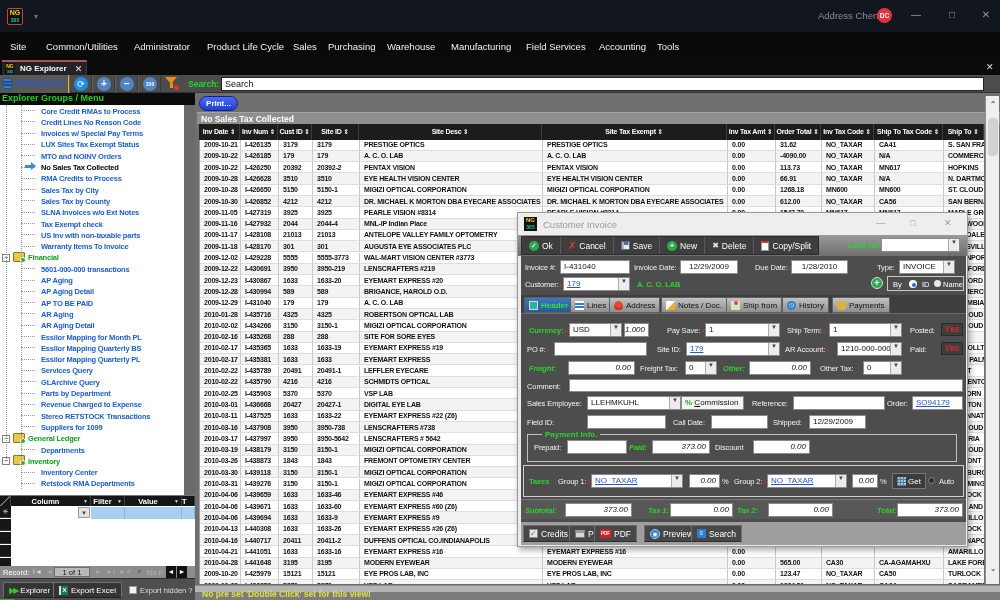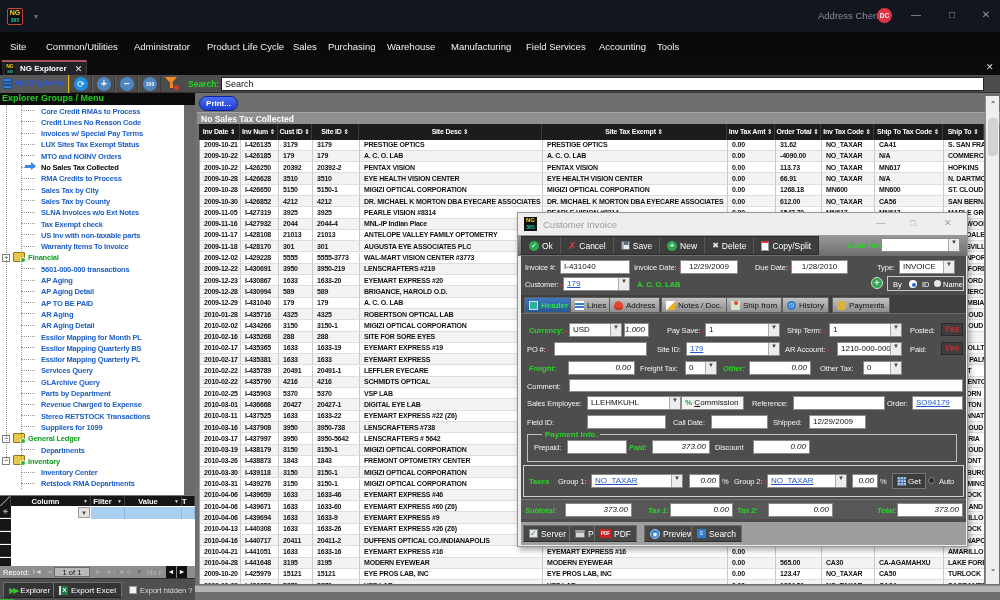--- a/index.html
+++ b/index.html
@@ -999,20 +999,23 @@
         <div class="g-cell" style="left: 675px; width: 69px;">CA34</div>
         <div class="g-cell" style="left: 744px; width: 41px;">SACRAMENTO</div>
       </div>
     </div>
   <div class="abs" id="grid-vscroll">
     <div class="vs-arrow" style="top:4px">⌃</div>
     <div id="vs-thumb"></div>
     <div class="vs-arrow" style="top:468px">⌄</div>
   </div>
   <div class="abs" id="grid-hstrip"></div>
+  <div class="abs" id="statusbar">
+    <div id="status-msg">No pre set 'Double Click' set for this view!</div>
+  </div>
 </div>
 
 <div class="abs" id="dialog">
   <div id="dlg-title">
     <div id="dlg-ng-icon">
         <span class="ng">NG</span>
         <span class="n365">365</span>
       </div>
     <div class="cap">Customer Invoice</div>
     <div class="dlg-wbtn" style="left:358px">—</div>
@@ -1273,21 +1276,21 @@
       <div class="flabel greenit" style="left:356px; top:6px">Total:</div>
       <div class="inp" style="left:376px; top:3px; width:66px; height:14px">
           <span class="val num">373.00</span>
         </div>
     </div>
   </div>
 
   <div id="dlg-bottom">
     <div class="dbtn" style="left:2px">
         <span class="ic-unpost">✓</span>
-        <span>Server</span>
+        <span>Credits</span>
       </div>
     <div class="dbtn" style="left:48px">
         <span class="ic-print"></span>
         <span>Print</span>
       </div>
     <div class="dbtn" style="left:73px">
         <span class="ic-pdf">PDF</span>
         <span>PDF</span>
       </div>
     <div class="dbtn" style="left:123px">

